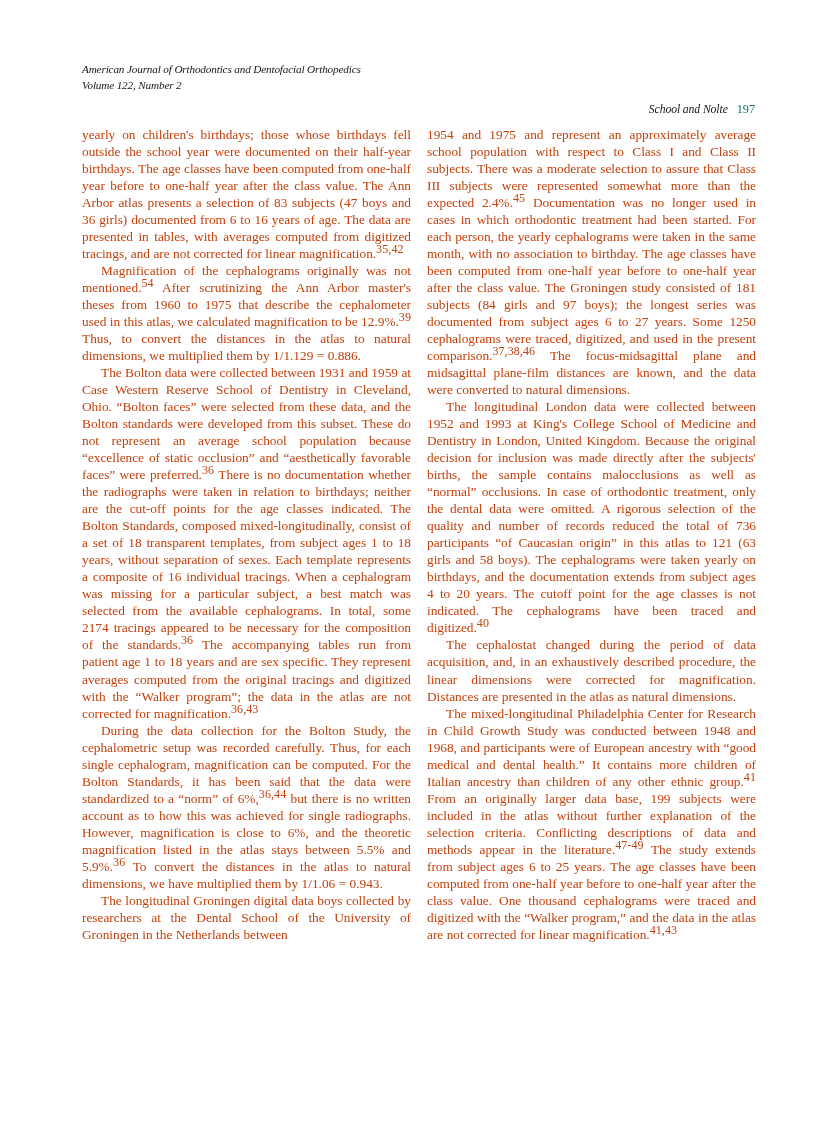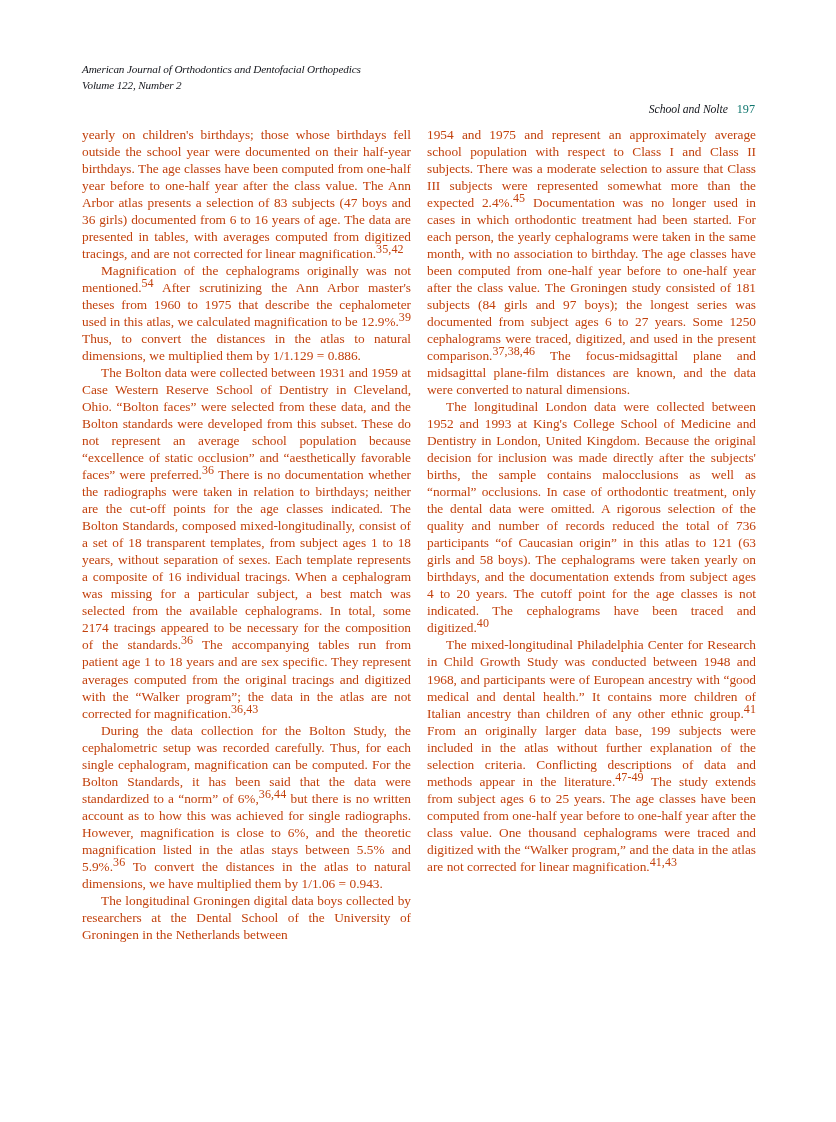--- a/index.html
+++ b/index.html
@@ -119,17 +119,18 @@
     <div class="col" id="col-left">
         <p class="para">yearly on children's birthdays; those whose birthdays fell outside the school year were documented on their half-year birthdays. The age classes have been computed from one-half year before to one-half year after the class value. The Ann Arbor atlas presents a selection of 83 subjects (47 boys and 36 girls) documented from 6 to 16 years of age. The data are presented in tables, with averages computed from digitized tracings, and are not corrected for linear magnification.<sup>35,42</sup></p>
         <p class="para">Magnification of the cephalograms originally was not mentioned.<sup>54</sup> After scrutinizing the Ann Arbor master's theses from 1960 to 1975 that describe the cephalometer used in this atlas, we calculated magnification to be 12.9%.<sup>39</sup> Thus, to convert the distances in the atlas to natural dimensions, we multiplied them by 1/1.129 = 0.886.</p>
         <p class="para">The Bolton data were collected between 1931 and 1959 at Case Western Reserve School of Dentistry in Cleveland, Ohio. “Bolton faces” were selected from these data, and the Bolton standards were developed from this subset. These do not represent an average school population because “excellence of static occlusion” and “aesthetically favorable faces” were preferred.<sup>36</sup> There is no documentation whether the radiographs were taken in relation to birthdays; neither are the cut-off points for the age classes indicated. The Bolton Standards, composed mixed-longitudinally, consist of a set of 18 transparent templates, from subject ages 1 to 18 years, without separation of sexes. Each template represents a composite of 16 individual tracings. When a cephalogram was missing for a particular subject, a best match was selected from the available cephalograms. In total, some 2174 tracings appeared to be necessary for the composition of the standards.<sup>36</sup> The accompanying tables run from patient age 1 to 18 years and are sex specific. They represent averages computed from the original tracings and digitized with the “Walker program”; the data in the atlas are not corrected for magnification.<sup>36,43</sup></p>
         <p class="para">During the data collection for the Bolton Study, the cephalometric setup was recorded carefully. Thus, for each single cephalogram, magnification can be computed. For the Bolton Standards, it has been said that the data were standardized to a “norm” of 6%,<sup>36,44</sup> but there is no written account as to how this was achieved for single radiographs. However, magnification is close to 6%, and the theoretic magnification listed in the atlas stays between 5.5% and 5.9%.<sup>36</sup> To convert the distances in the atlas to natural dimensions, we have multiplied them by 1/1.06 = 0.943.</p>
         <p class="para">The longitudinal Groningen digital data boys collected by researchers at the Dental School of the University of Groningen in the Netherlands between</p>
       </div>
     <div class="col" id="col-right">
         <p class="para">1954 and 1975 and represent an approximately average school population with respect to Class I and Class II subjects. There was a moderate selection to assure that Class III subjects were represented somewhat more than the expected 2.4%.<sup>45</sup> Documentation was no longer used in cases in which orthodontic treatment had been started. For each person, the yearly cephalograms were taken in the same month, with no association to birthday. The age classes have been computed from one-half year before to one-half year after the class value. The Groningen study consisted of 181 subjects (84 girls and 97 boys); the longest series was documented from subject ages 6 to 27 years. Some 1250 cephalograms were traced, digitized, and used in the present comparison.<sup>37,38,46</sup> The focus-midsagittal plane and midsagittal plane-film distances are known, and the data were converted to natural dimensions.</p>
         <p class="para">The longitudinal London data were collected between 1952 and 1993 at King's College School of Medicine and Dentistry in London, United Kingdom. Because the original decision for inclusion was made directly after the subjects' births, the sample contains malocclusions as well as “normal” occlusions. In case of orthodontic treatment, only the dental data were omitted. A rigorous selection of the quality and number of records reduced the total of 736 participants “of Caucasian origin” in this atlas to 121 (63 girls and 58 boys). The cephalograms were taken yearly on birthdays, and the documentation extends from subject ages 4 to 20 years. The cutoff point for the age classes is not indicated. The cephalograms have been traced and digitized.<sup>40</sup></p>
+        <p class="para">The cephalostat changed during the period of data acquisition, and, in an exhaustively described procedure, the linear dimensions were corrected for magnification. Distances are presented in the atlas as natural dimensions.</p>
         <p class="para">The mixed-longitudinal Philadelphia Center for Research in Child Growth Study was conducted between 1948 and 1968, and participants were of European ancestry with “good medical and dental health.” It contains more children of Italian ancestry than children of any other ethnic group.<sup>41</sup> From an originally larger data base, 199 subjects were included in the atlas without further explanation of the selection criteria. Conflicting descriptions of data and methods appear in the literature.<sup>47-49</sup> The study extends from subject ages 6 to 25 years. The age classes have been computed from one-half year before to one-half year after the class value. One thousand cephalograms were traced and digitized with the “Walker program,” and the data in the atlas are not corrected for linear magnification.<sup>41,43</sup></p>
       </div>
   </div>
 
 </div>
 
 </body></html>

